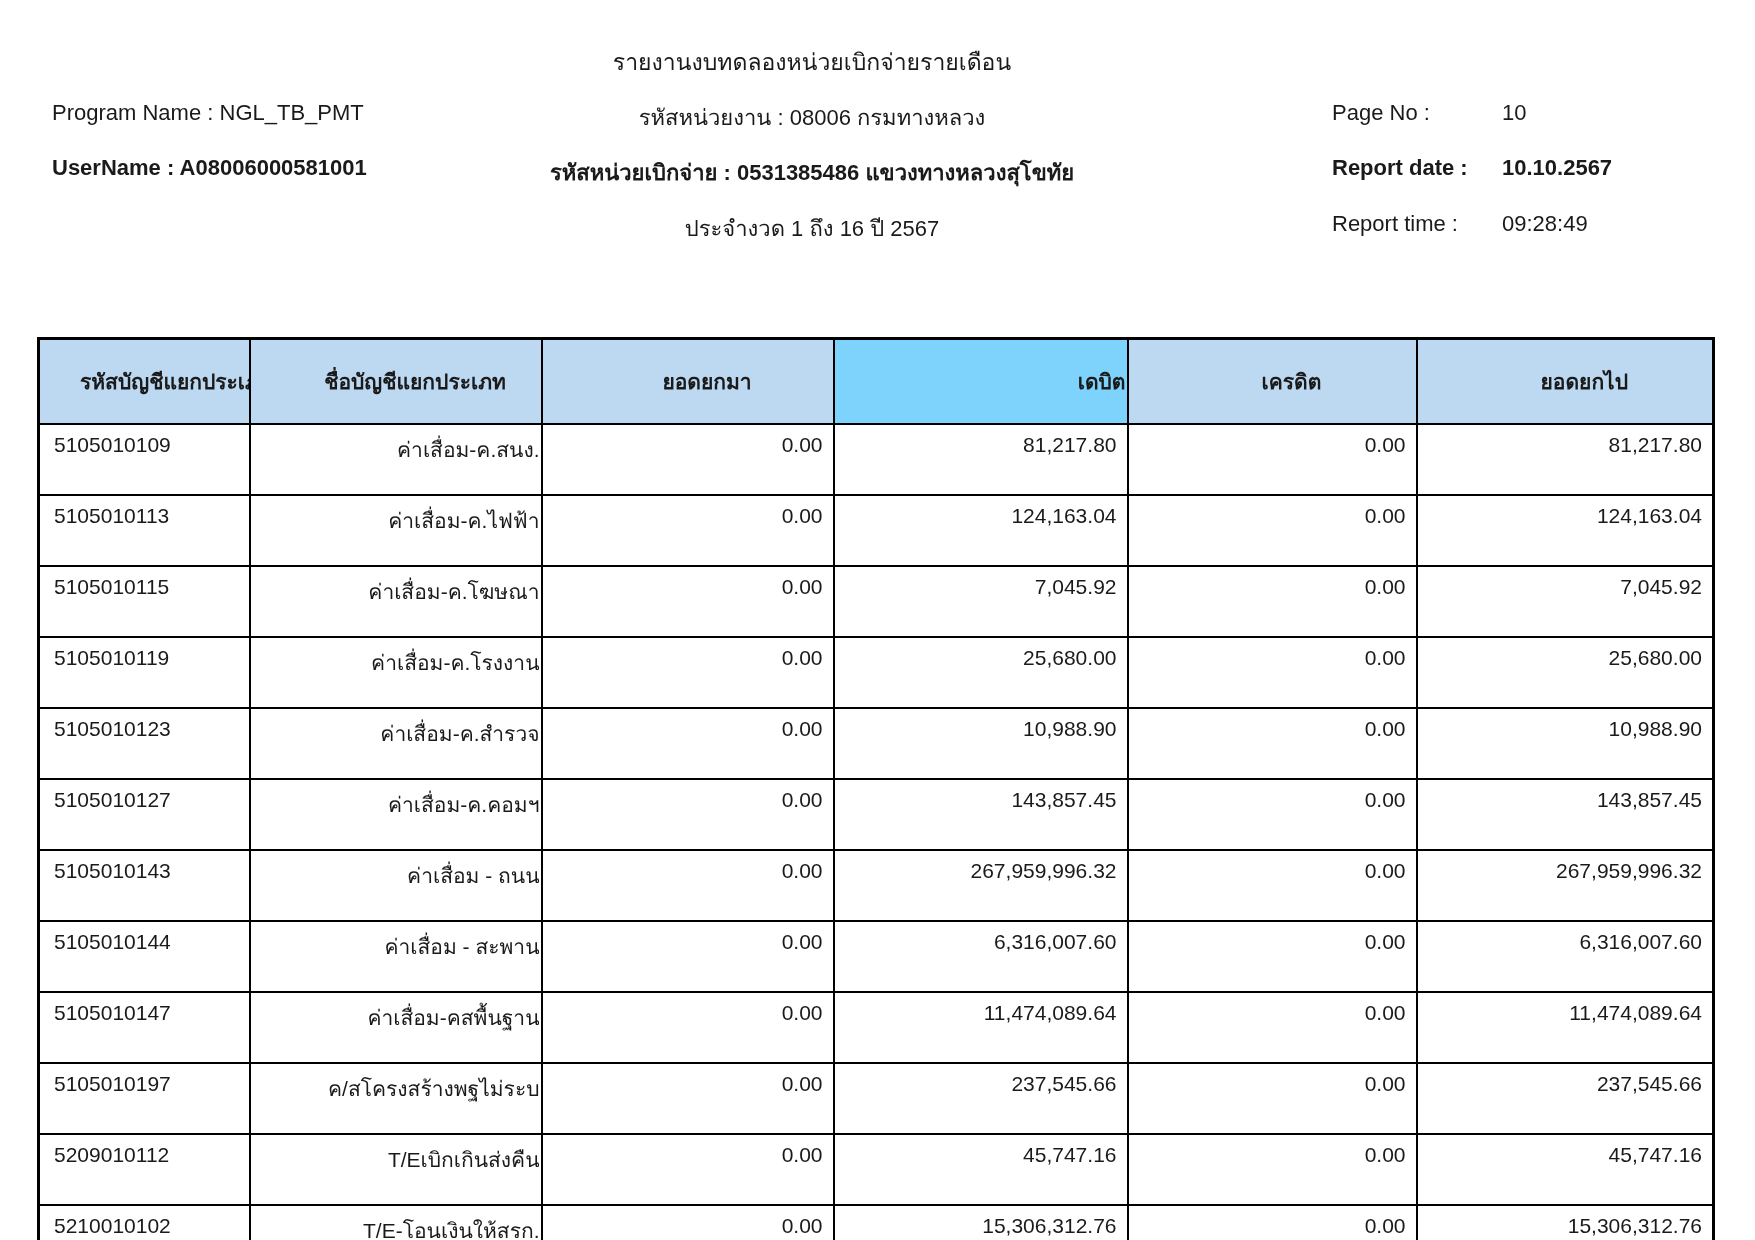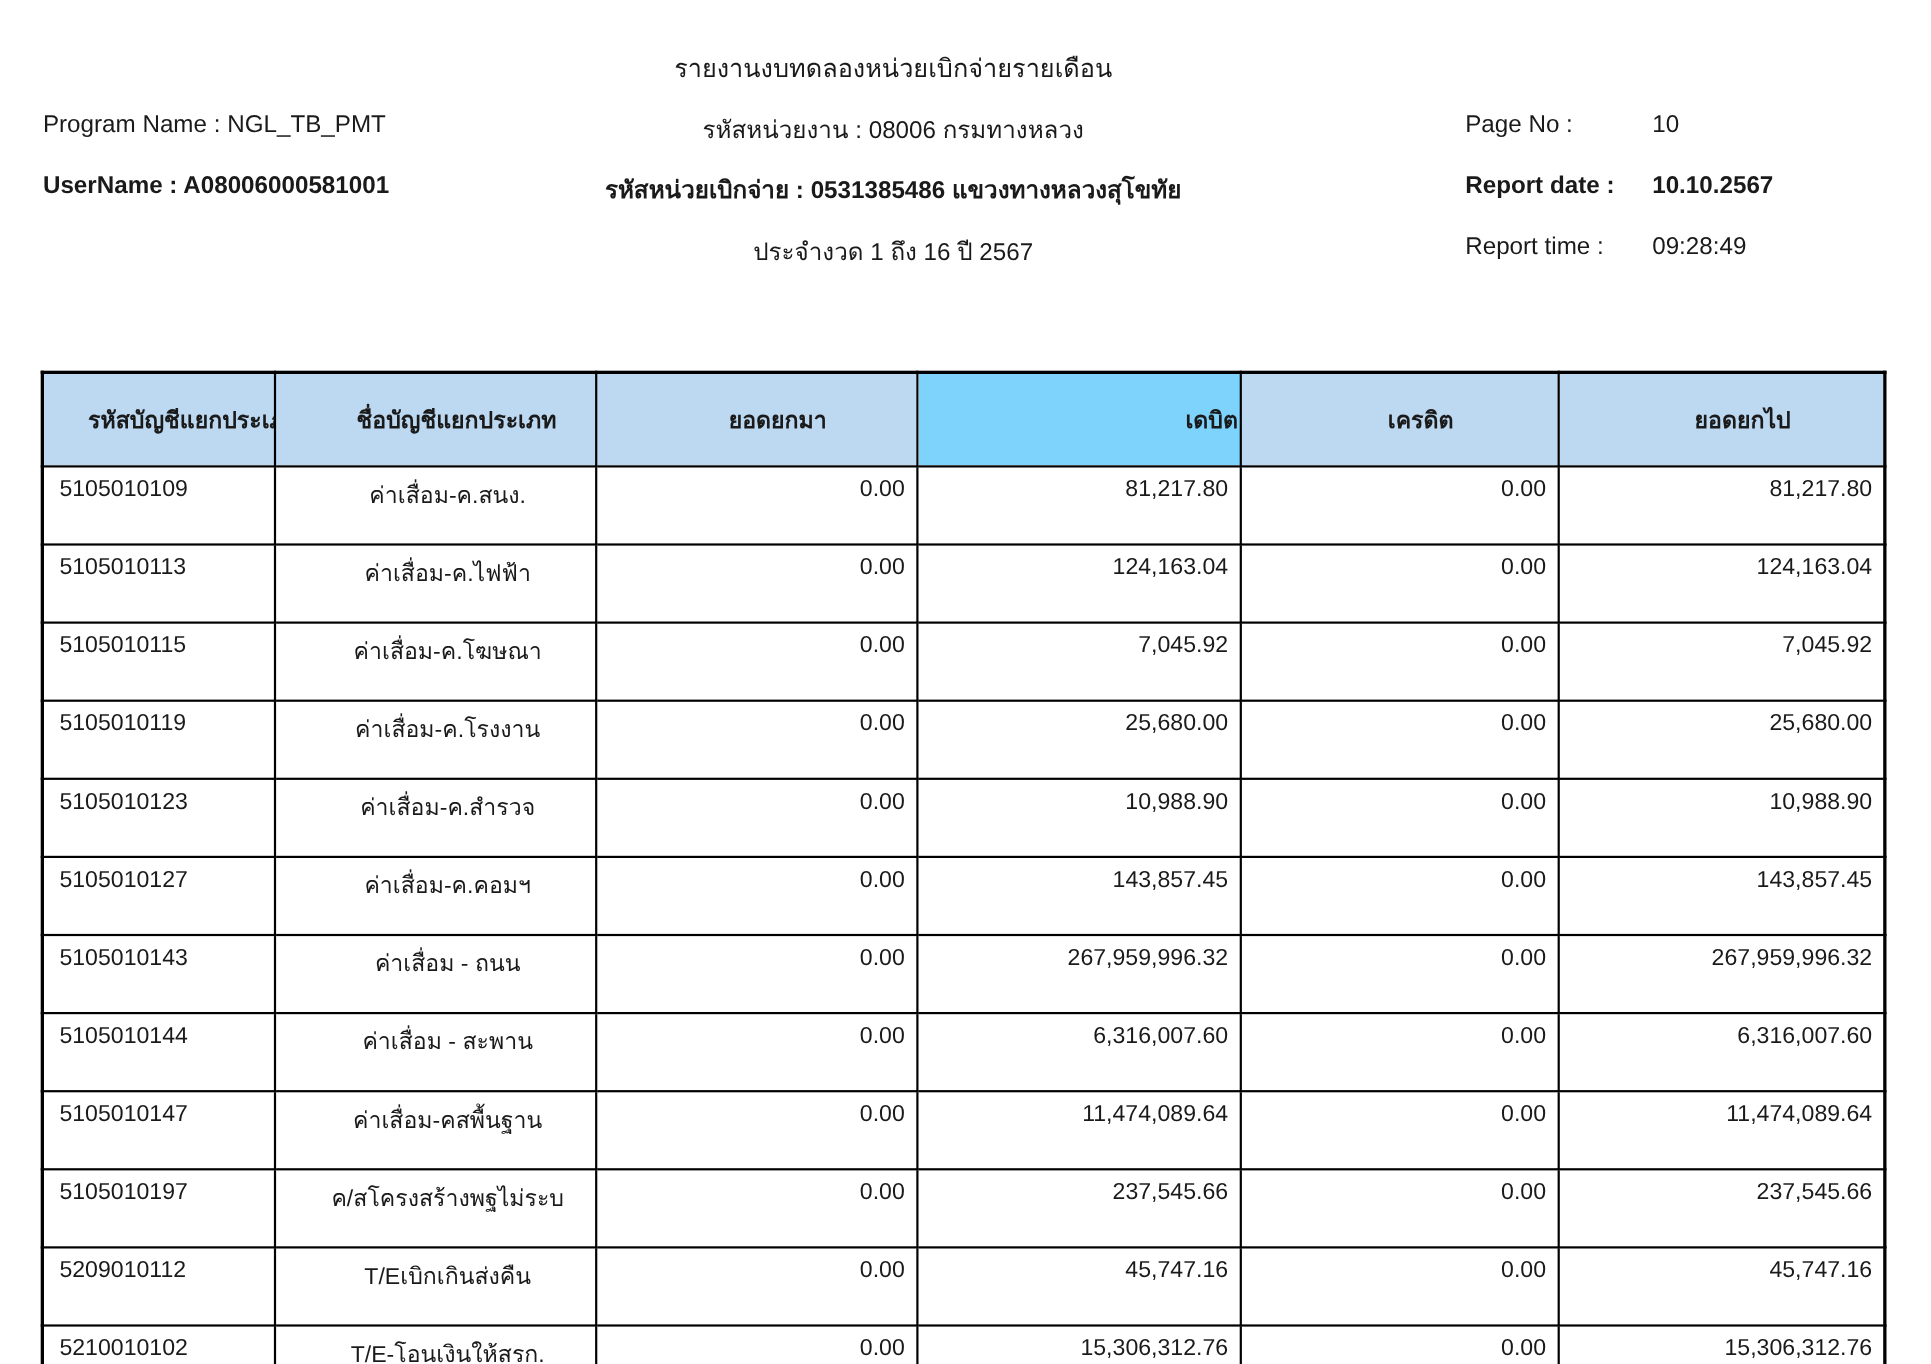--- a/index.html
+++ b/index.html
@@ -16,21 +16,21 @@
   .report-title {
     position:absolute; top:44px; left:812px;
     transform:translateX(-50%);
     font-size:23px; white-space:nowrap;
   }
 
   .meta-row { position:absolute; left:0; width:100%; height:28px; font-size:22px; }
   .meta-row.r1 { top:100px; }
   .meta-row.r2 { top:155px;font-weight:bold; }
   .meta-row.r3 { top:211px; }
-  .meta-left   { position:absolute; left:39px; white-space:nowrap; }
+  .meta-left   { position:absolute; left:52px; white-space:nowrap; }
   .meta-center { position:absolute; left:812px; transform:translateX(-50%); white-space:nowrap; }
   .meta-rlabel { position:absolute; left:1332px; white-space:nowrap; }
   .meta-rvalue { position:absolute; left:1502px; white-space:nowrap; }
 
   table.tb {
     position:absolute; top:337px; left:37px;
     border-collapse:collapse;
     table-layout:fixed;
     width:1675px;
     border:3px solid #000;
@@ -47,21 +47,21 @@
     text-align:center;
     vertical-align:middle;
     padding-left:40px;
   }
   table.tb td {
     height:60px;
     vertical-align:top;
     padding-top:8px;
   }
   td.c-code { text-align:left;  padding-left:14px;margin-top:16px; }
-  td.c-name { text-align:center;  padding-left:24px;  }
+  td.c-name { text-align:right;  padding-left:24px;  }
   td.c-num  { text-align:right; padding-right:10px; }
 </style>
 </head>
 <body>
 
 <div class="page">
 
   <div class="report-title">รายงานงบทดลองหน่วยเบิกจ่ายรายเดือน</div>
 
   <div class="meta-row r1">

